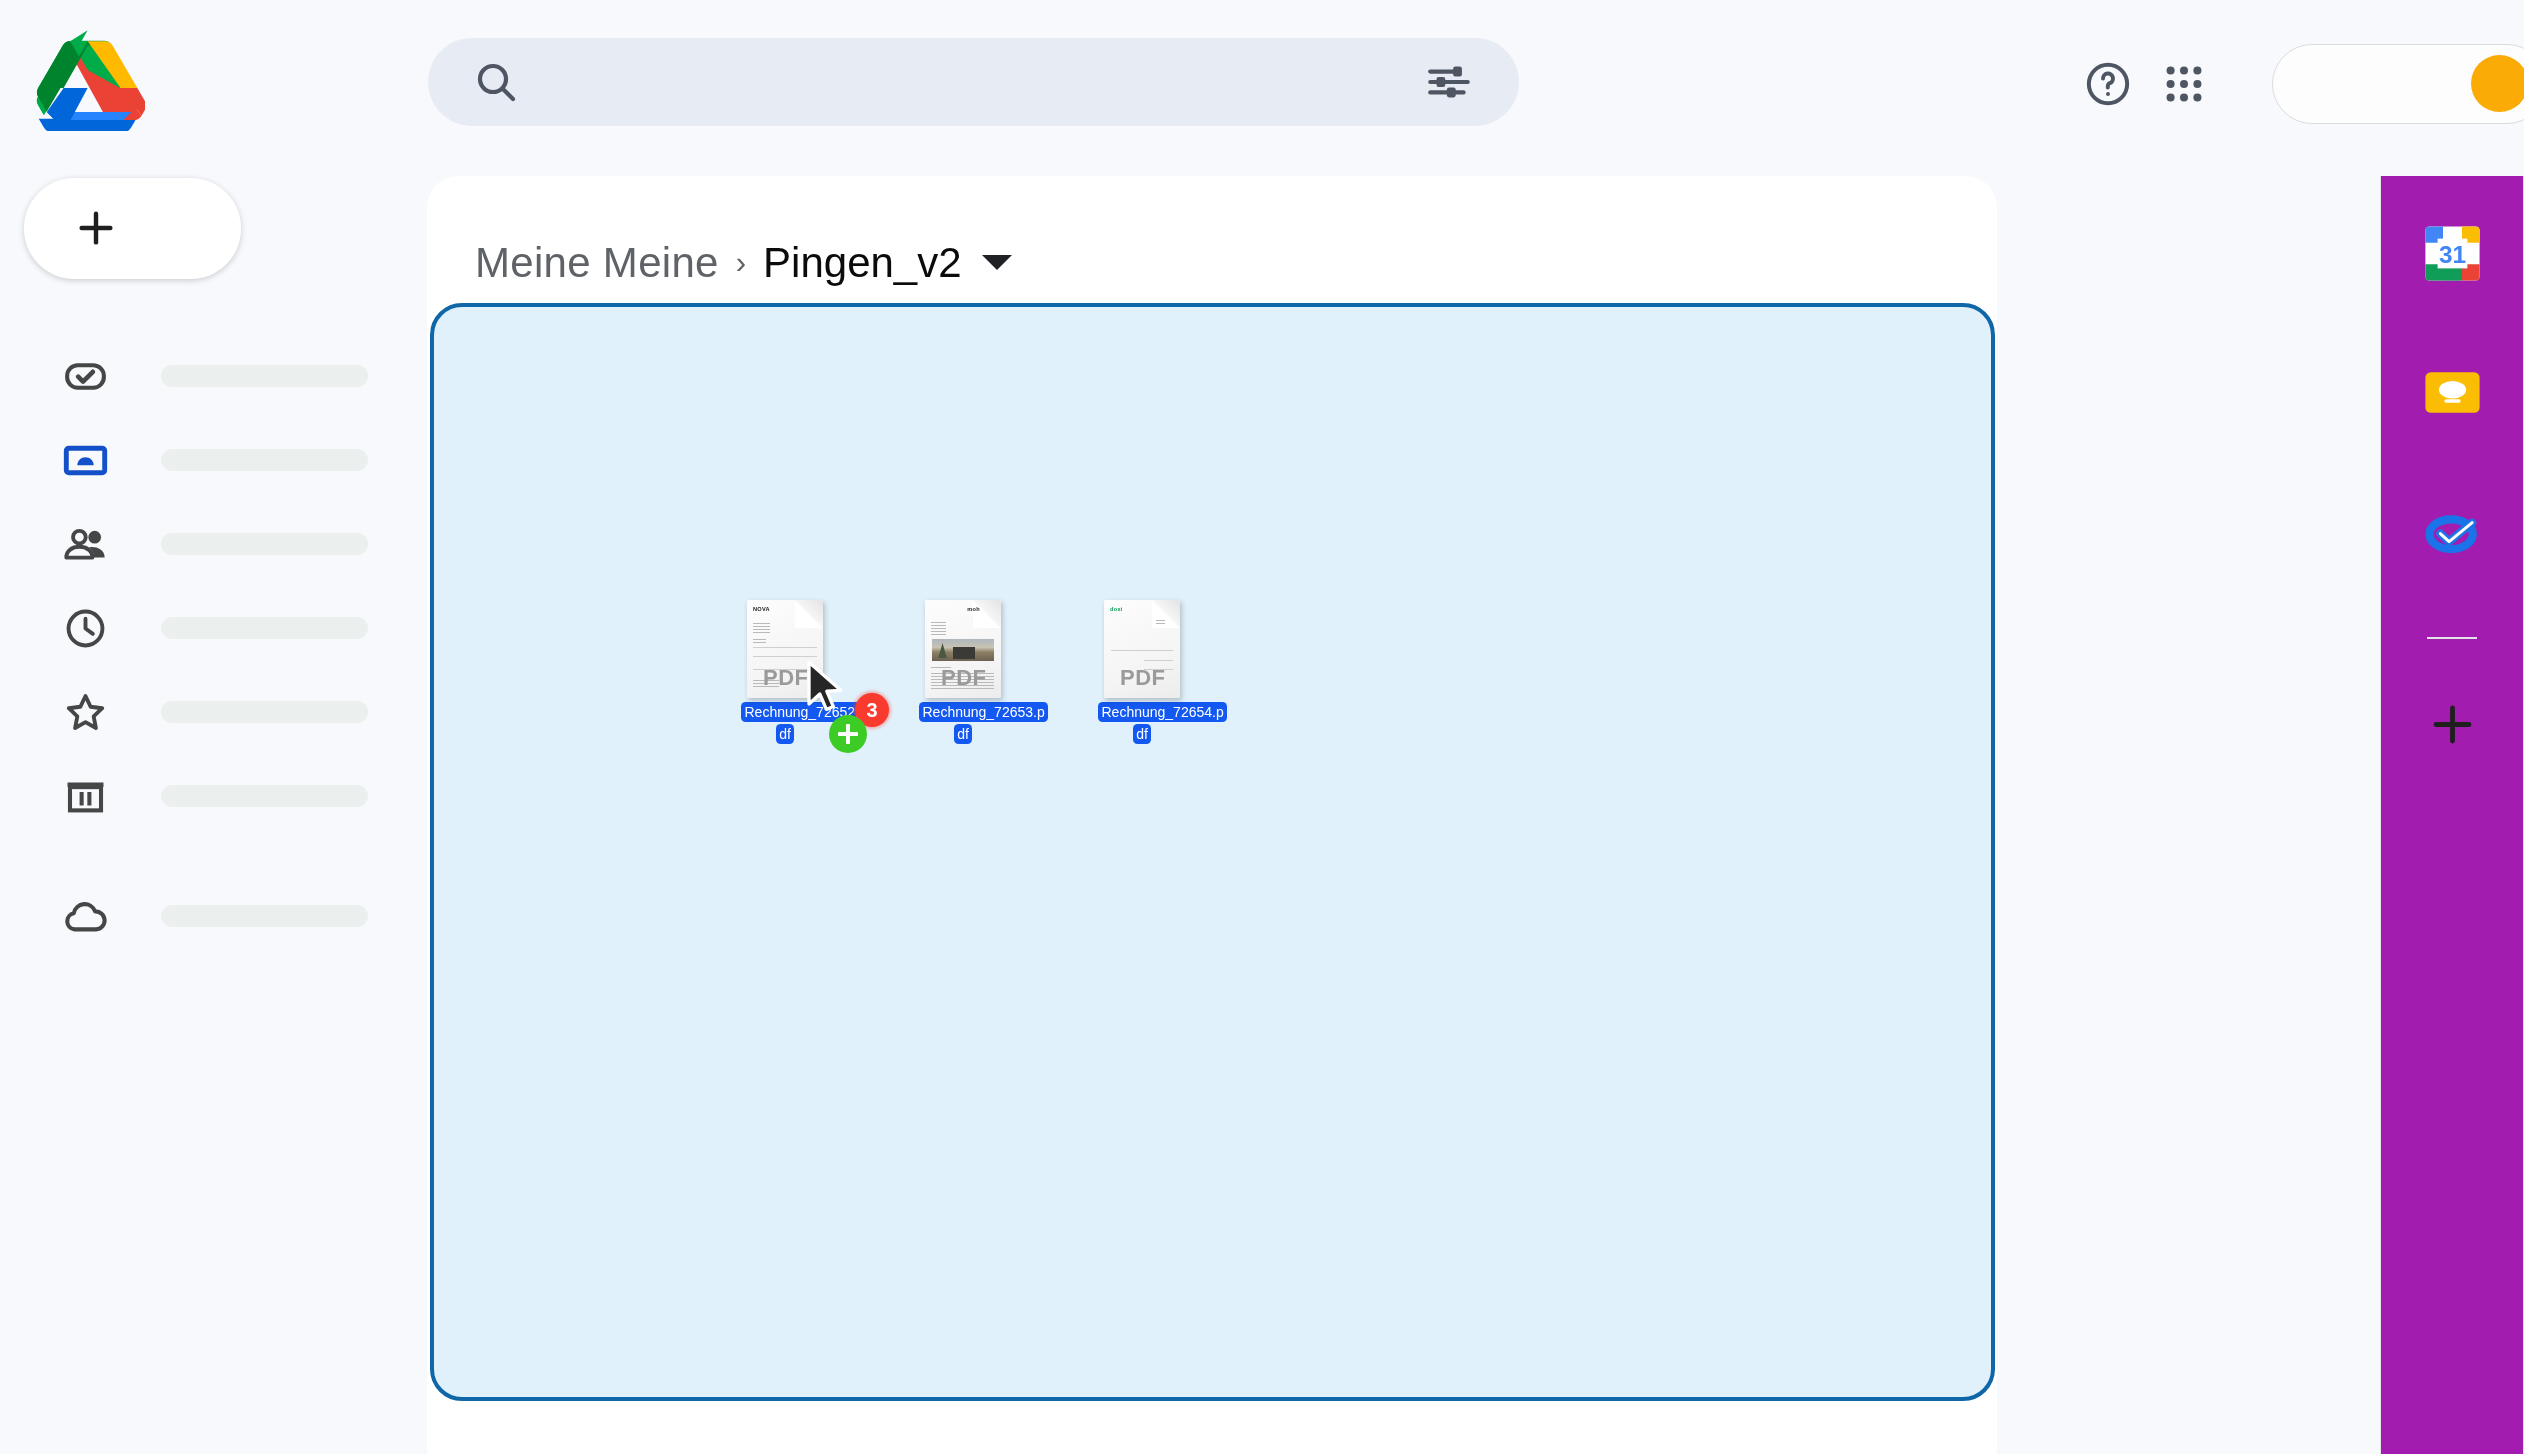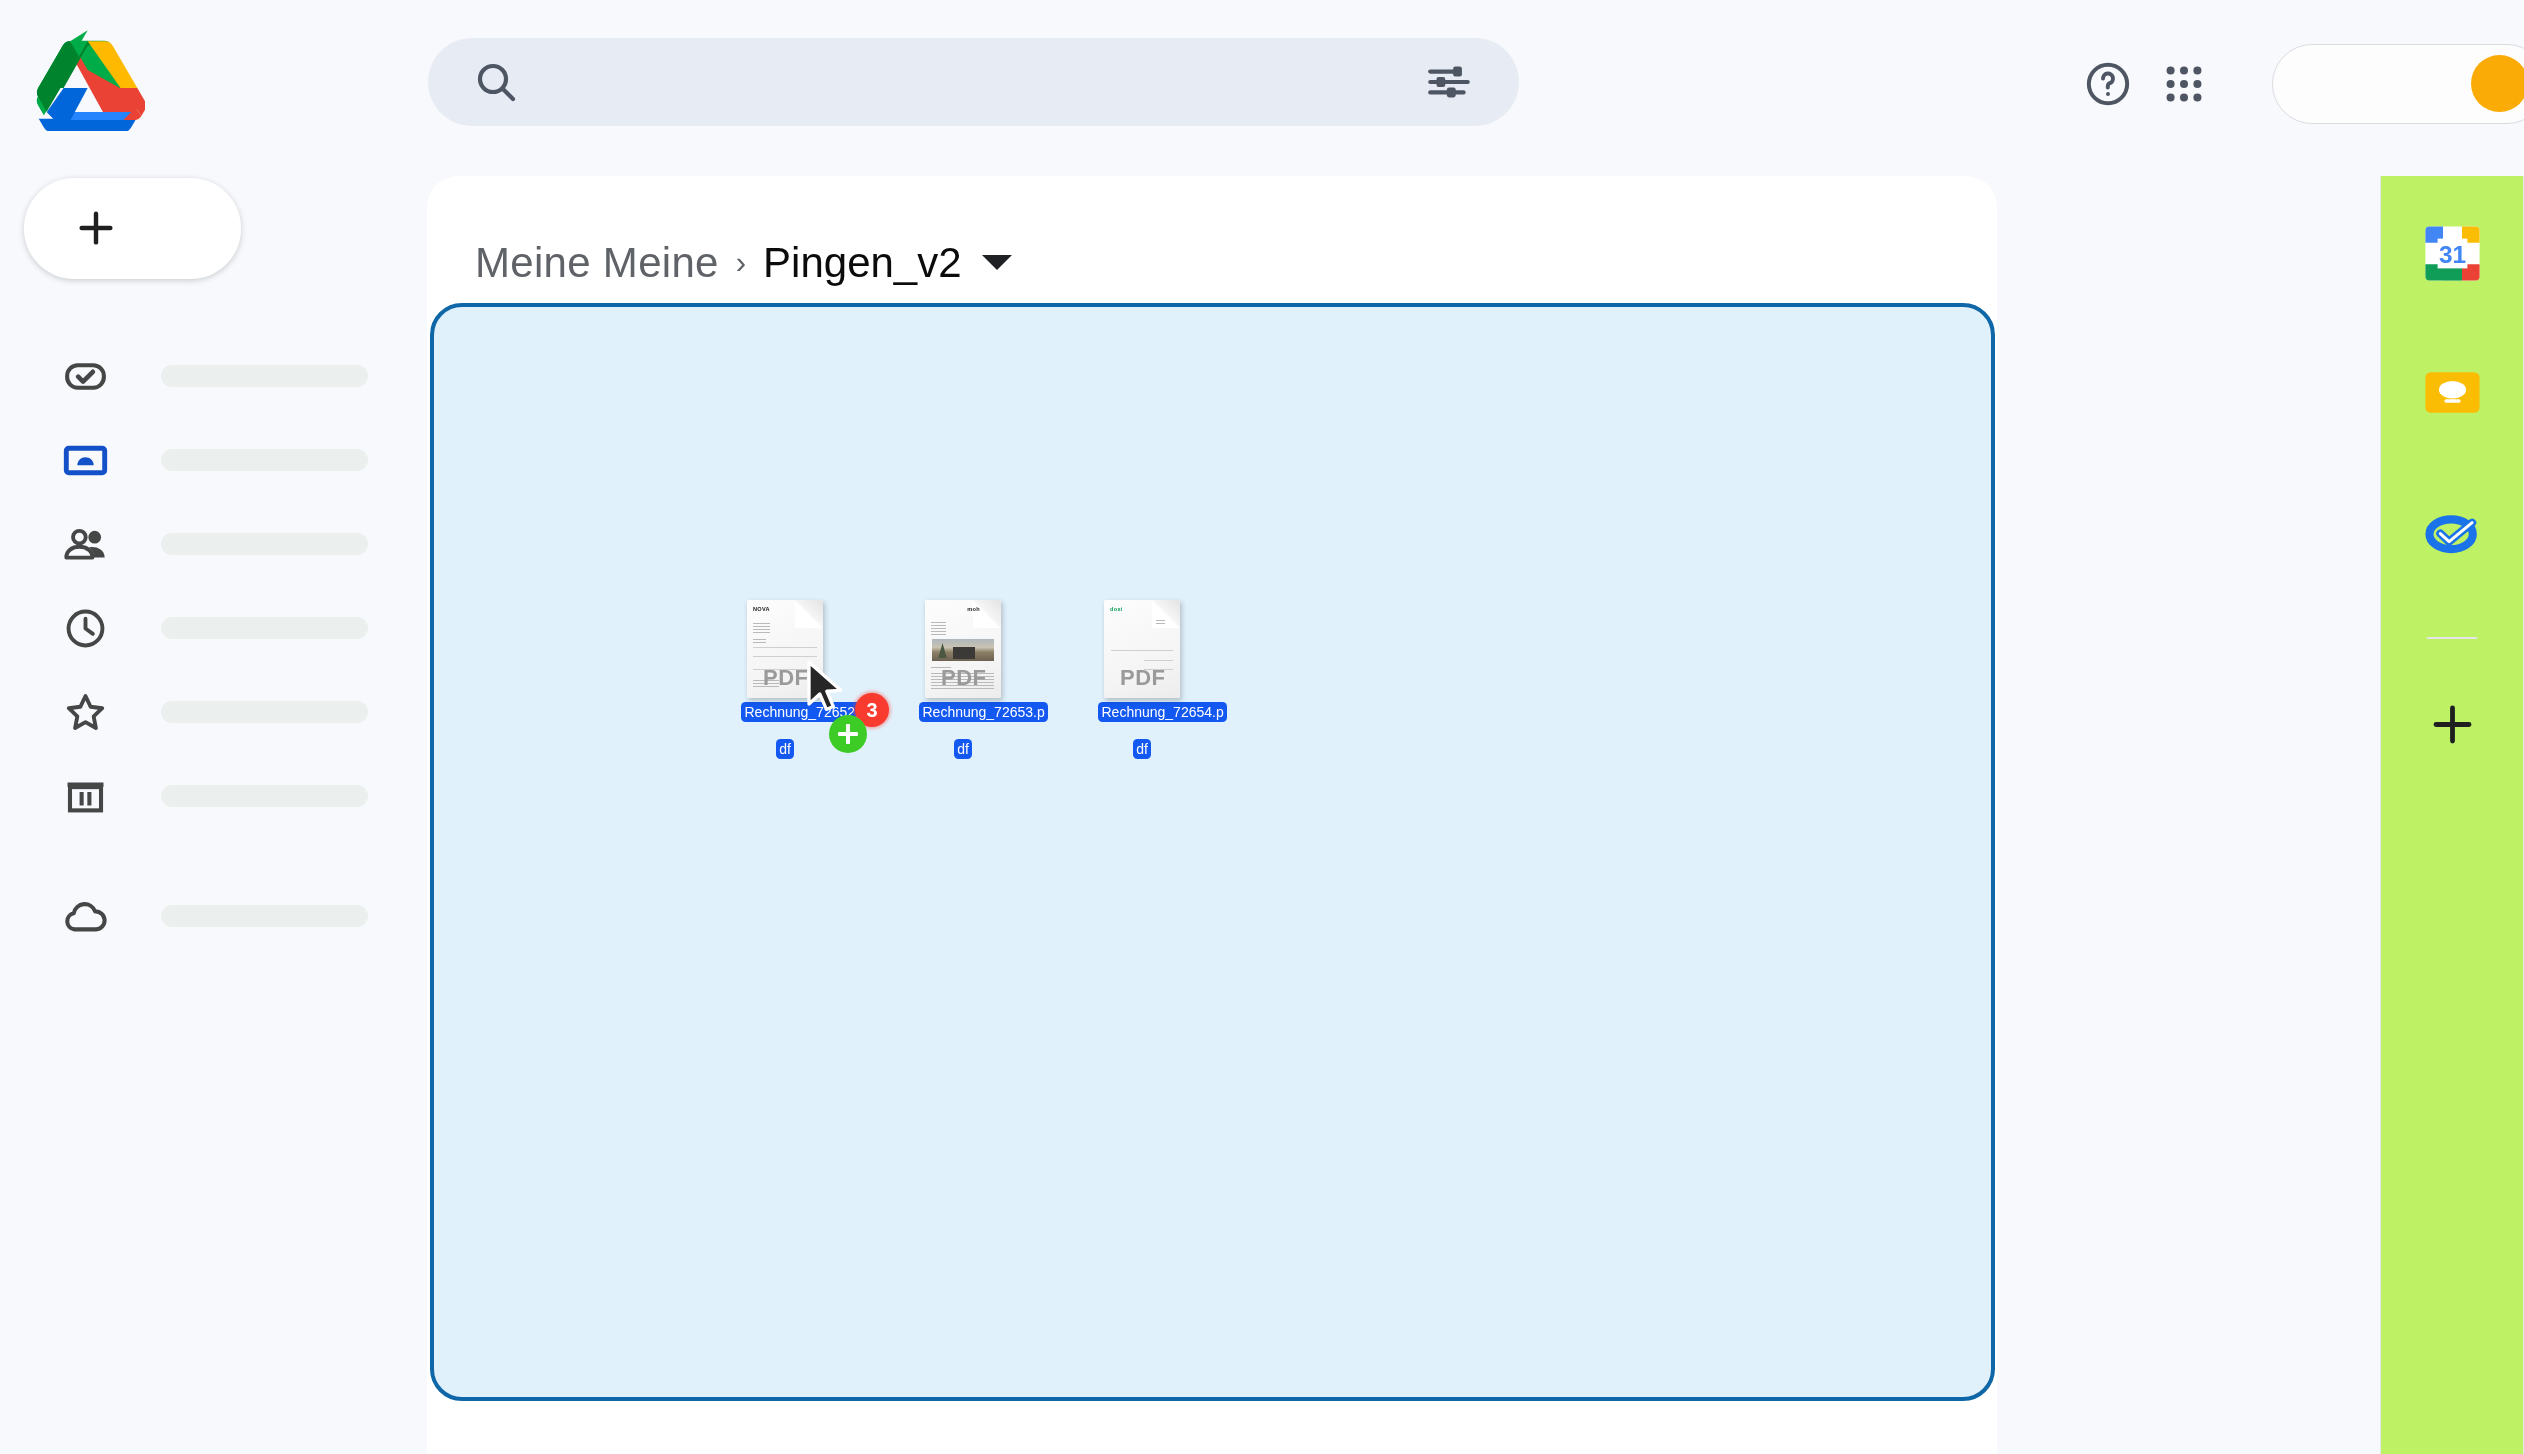--- a/index.html
+++ b/index.html
@@ -303,21 +303,21 @@
     line-height: 1.08;
     color: #FFFFFF;
   }
   .file-label .line {
     display: table;
     margin: 0 auto;
     background: #1358F0;
     border-radius: 4.5px;
     padding: 2.5px 3.5px;
   }
-  .file-label .line + .line { margin-top: 17px; }
+  .file-label .line + .line { margin-top: 2px; }
 
   
   .cursor {
     position: absolute;
     left: 74px;
     top: 60px;
     width: 39px;
     height: 55px;
     z-index: 6;
   }
@@ -355,21 +355,21 @@
     box-shadow: 0 0 3.5px 1.5px rgba(249,58,47,0.45);
   }
 
   
   .side-panel {
     position: absolute;
     right: 0;
     top: 176px;
     width: 144px;
     height: 1279px;
-    background: #bef264;
+    background: #a21caf;
     border-left: 1.5px solid #E3E5E9;
     border-right: 1.5px solid #E3E5E9;
     display: flex;
     flex-direction: column;
     align-items: center;
     padding-top: 39px;
   }
   .side-app {
     width: 76px;
     height: 76px;

